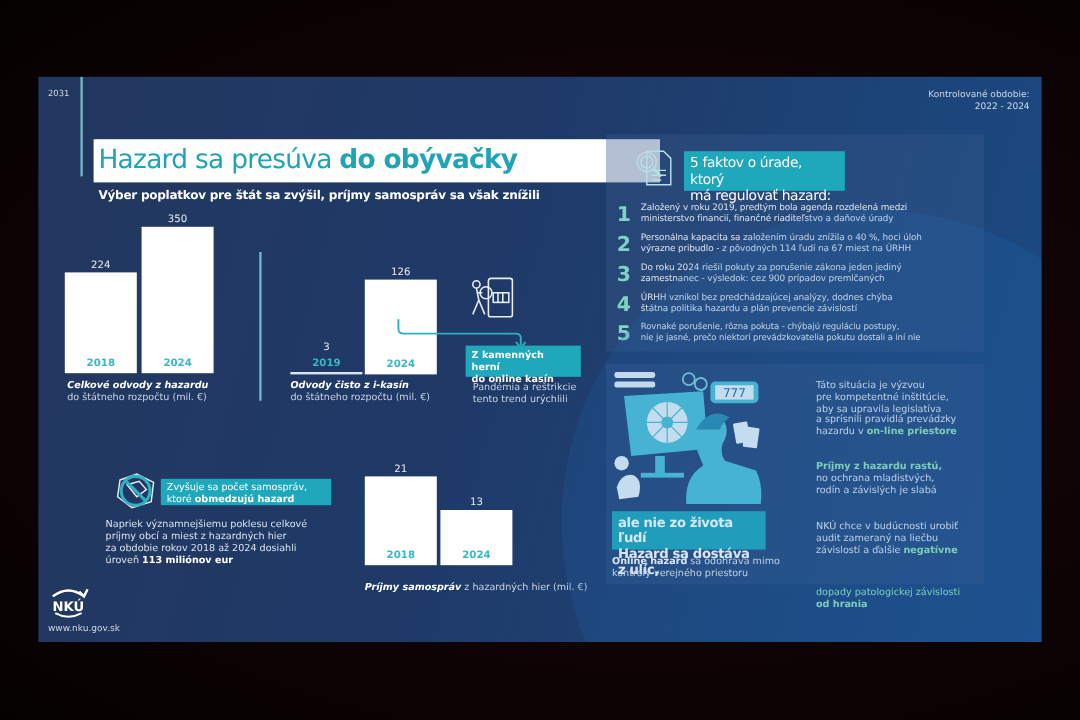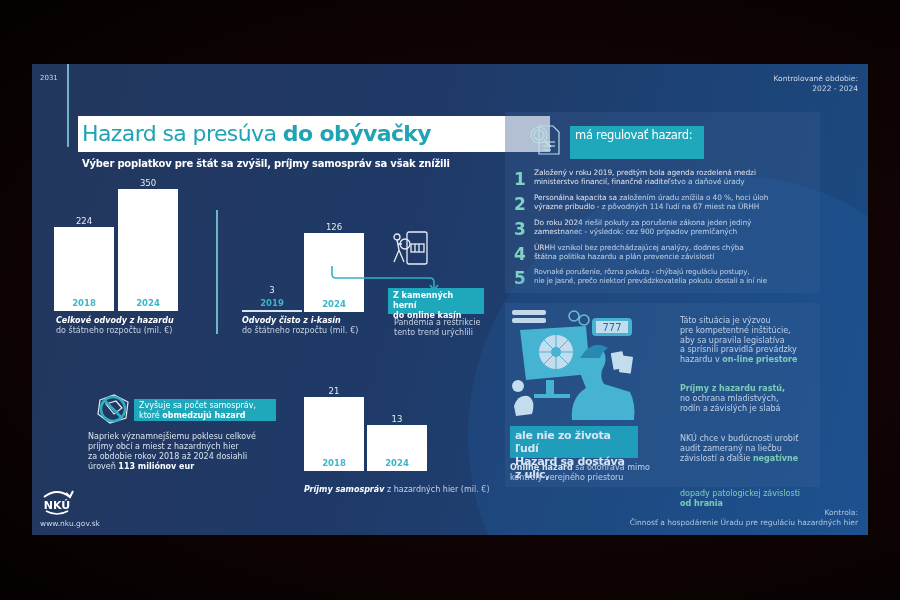--- a/index.html
+++ b/index.html
@@ -174,20 +174,21 @@
       <path d="M12 4 H26 L32 10 V32 H12 Z"></path>
       <line x1="16" y1="20" x2="28" y2="20"></line>
         <line x1="16" y1="24" x2="28" y2="24"></line>
         <line x1="16" y1="28" x2="24" y2="28"></line>
       <circle cx="12" cy="13" r="8"></circle>
       <circle cx="12" cy="13" r="5"></circle>
       <line x1="18" y1="19" x2="24" y2="25" stroke-width="2.2"></line>
     </g>
   </svg>
   <div class="abs teal-label facts-title">
+    <div>5 faktov o úrade, ktorý</div>
     <div>má regulovať hazard:</div>
   </div>
 
   <div class="fact" style="top:104px;">
     <div class="fact-num">1</div>
     <div class="fact-txt">
         <div>Založený v roku 2019, predtým bola agenda rozdelená medzi</div>
         <div>ministerstvo financií, finančné riaditeľstvo a daňové úrady</div>
       </div>
   </div>
@@ -290,17 +291,13 @@
 
   <div class="abs logo">
     <svg width="34" height="26" viewBox="0 0 34 26">
       <path d="M4 8 Q17 -2 30 8" fill="none" stroke="#ffffff" stroke-width="2"></path>
       <path d="M26 4 L30 8 L33 2" fill="none" stroke="#ffffff" stroke-width="2"></path>
       <text x="17" y="20" text-anchor="middle" font-size="11" font-weight="bold" font-family="DejaVu Sans, sans-serif" fill="#ffffff">NKÚ</text>
       <path d="M6 22 Q17 28 28 22" fill="none" stroke="#ffffff" stroke-width="1.6"></path>
     </svg>
   </div>
   <div class="abs website">www.nku.gov.sk</div>
-  <div class="abs control">
-    <div>Kontrola:</div>
-    <div>Činnosť a hospodárenie Úradu pre reguláciu hazardných hier</div>
-  </div>
 </div>
 
 </body></html>

